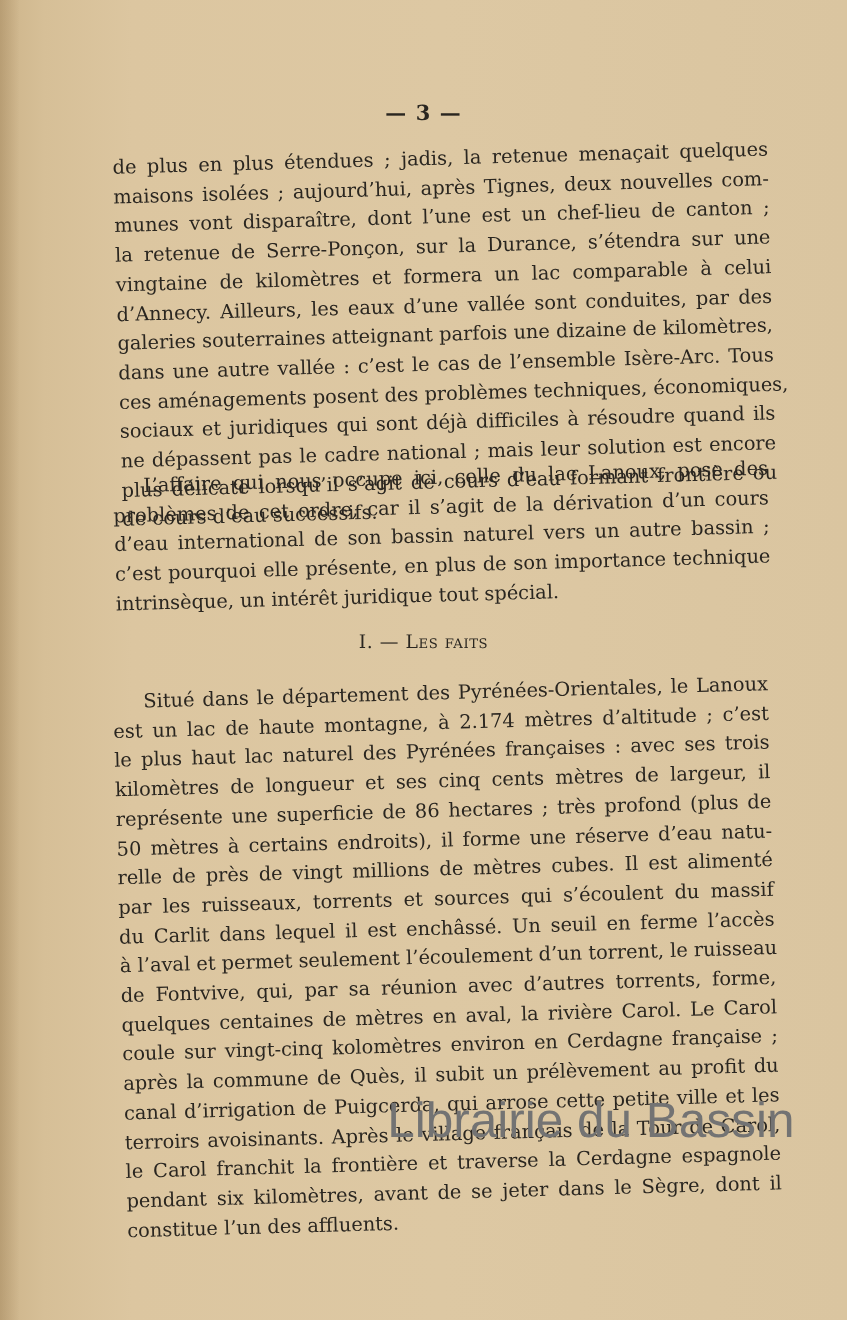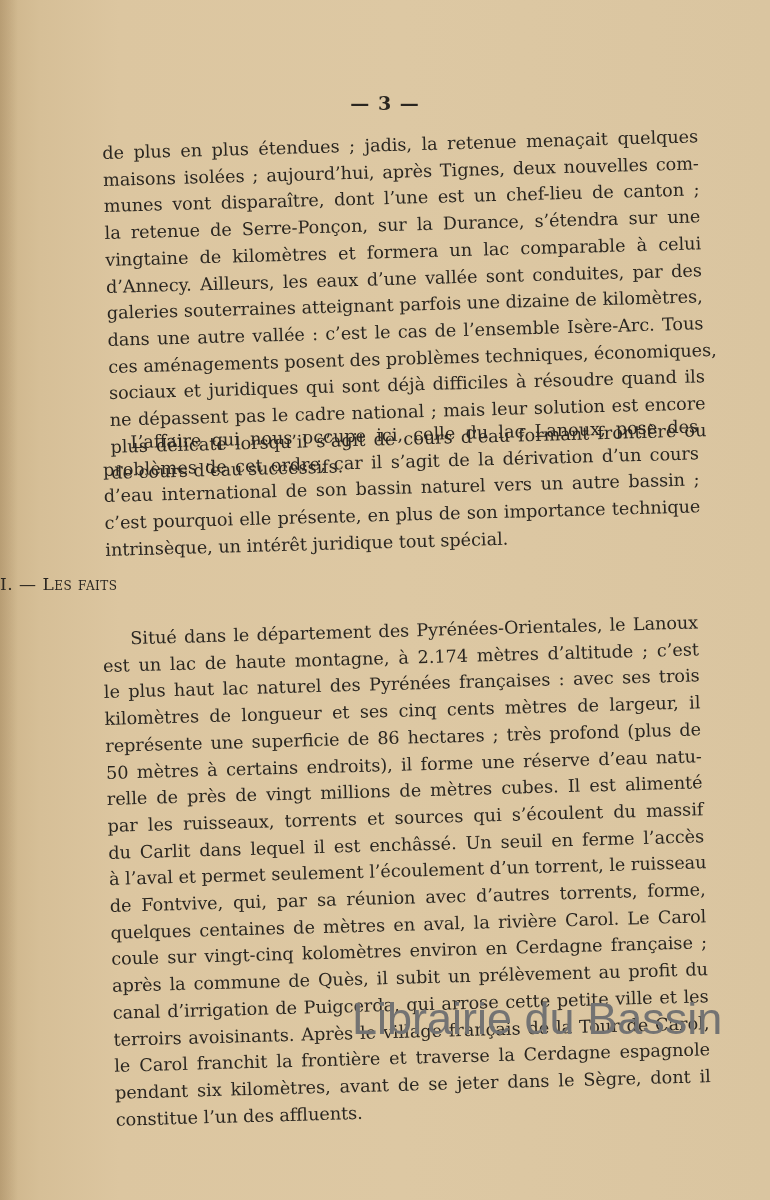--- a/index.html
+++ b/index.html
@@ -24,21 +24,21 @@
     transform: rotate(-1.6deg); transform-origin: 0 0;
   }
   #p1 { top: 140px; }
   #p2 { top: 430px; }
   #p3 { top: 626px; }
   .line { display: block; text-align: justify; text-align-last: justify; white-space: nowrap; }
   .line.last { text-align-last: left; }
   .indent { padding-left: 28px; }
   .heading {
     position: absolute; left: 0; right: 0; top: 574px;
-    text-align: left; font-size: 17px; letter-spacing: 0.5px;
+    text-align: center; font-size: 17px; letter-spacing: 0.5px;
   }
   .heading .smallcaps { font-variant: small-caps; }
   .watermark {
     position: absolute; left: 352px; top: 993px;
     font-family: "Liberation Sans", "DejaVu Sans", sans-serif;
     font-size: 45px; color: #737373; letter-spacing: 0px; white-space: nowrap;
   }
 </style>
 </head>
 <body>

